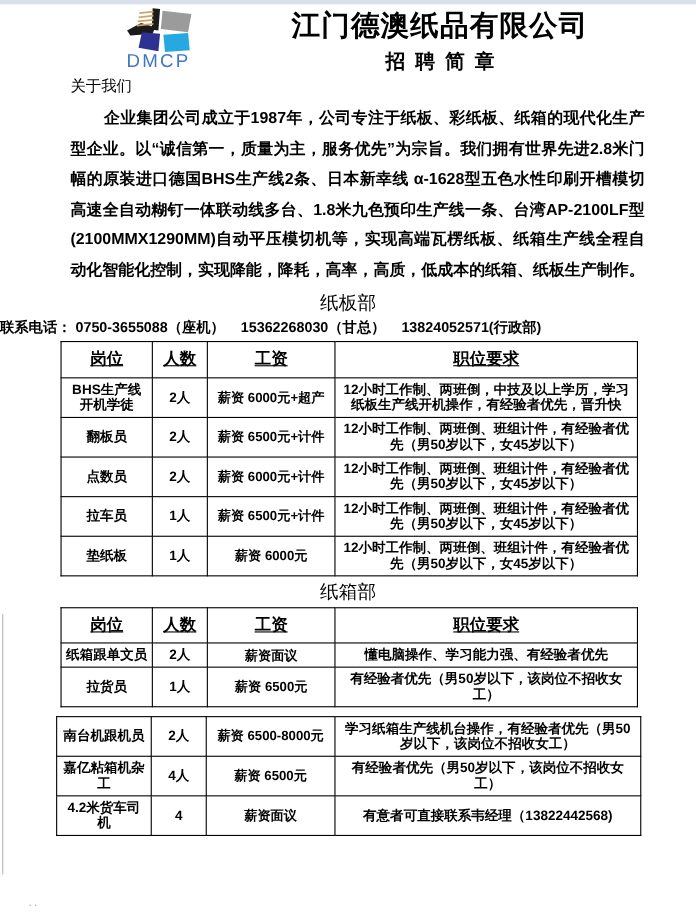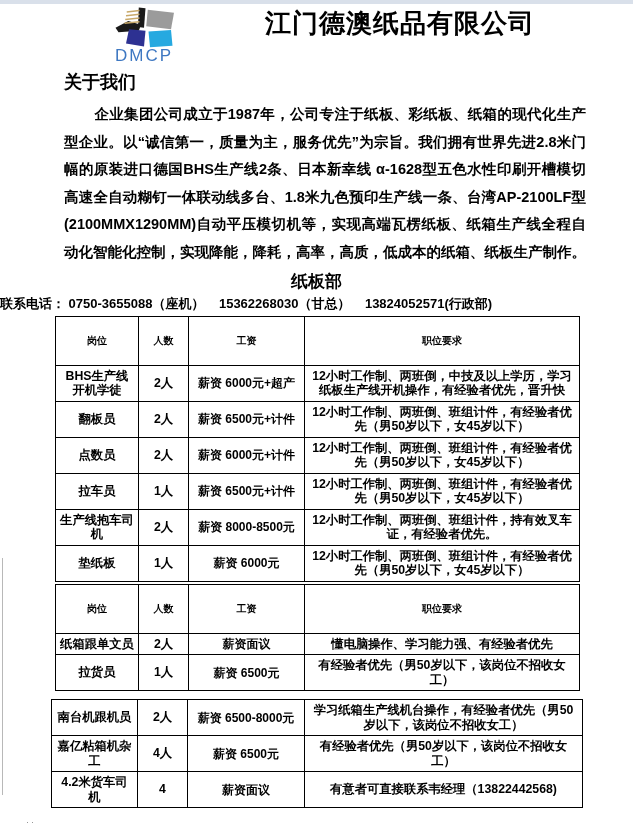--- a/index.html
+++ b/index.html
@@ -12,36 +12,36 @@
   .top-strip { height:4px; width:100%; background:#d9e0ea; }
 
   header { position:relative; height:58px; margin-top:2px; }
   .logo { position:absolute; left:94px; top:0; width:100px; text-align:center; }
   .logo svg { display:block; margin:0 auto; }
   .logo-text { color:#3e78c2; font-size:17px; letter-spacing:2px; margin-top:-2px;text-align:center; }
   .titles { margin-left:195px; width:410px; text-align:center; }
   .company-name { font-size:26px; font-weight:900; letter-spacing:1px; margin:2px 0 3px 0; }
   .doc-title { font-size:18px; font-weight:bold; letter-spacing:9px; padding-left:9px; margin:0; }
 
-  .about-heading { margin:6px 0 0 64px; font-size:18px; font-weight:bold; }
+  .about-heading { margin:6px 0 0 64px; font-size:14px; font-weight:normal; }
   .about-text {
     margin:7px 47px 4px 64px; font-size:14.5px; font-weight:bold;
     line-height:27.5px; text-align:justify; text-indent:2.1em;
   }
 
-  .section-heading { text-align:center; font-size:17px; font-weight:bold; margin:3px 0 2px 0; }
+  .section-heading { text-align:center; font-size:17px; font-weight:normal; margin:3px 0 2px 0; }
   .contact-line { text-align:left; font-size:13px; font-weight:bold; white-space:pre; margin:2px 0 3px 0; }
 
   table { border-collapse:collapse; table-layout:fixed; margin:2px 0 0 55px; width:524px; }
   table.continued { margin-left:51px; width:531px; }
   th, td {
     border:1.5px solid #000; font-size:12.3px; font-weight:bold;
     padding:3px 4px; line-height:1.18; text-align:center; overflow:hidden;
   }
-  th { font-size:10px; padding:18px 3px; }
+  th { font-size:15px; padding:7px 3px;text-decoration:underline; }
   td.col-salary { white-space:nowrap; font-size:12px; }
   td.col-req { text-align:center; }
   .page-break-gap { height:6px; }
 
   .page-edge-line { position:absolute; left:2px; top:558px; width:1px; height:237px; background:#b8b8b8; }
   .page-marks { position:absolute; left:26px; top:817px; font-size:9px; color:#888; letter-spacing:2px; font-weight:normal; }
 </style>
 </head>
 <body>
 
@@ -60,20 +60,21 @@
           <line x1="23" y1="18" x2="42" y2="16"></line>
           <line x1="22" y1="23" x2="42" y2="21"></line>
         </g>
         <polygon points="28,31 50,33 48,54 24,50" fill="#2d3192"></polygon>
         <polygon points="54,34 84,32 86,53 56,55" fill="#26a9e0"></polygon>
       </svg>
       <div class="logo-text">DMCP</div>
     </div>
     <div class="titles">
       <div class="company-name">江门德澳纸品有限公司</div>
+      <div class="doc-title">招聘简章</div>
     </div>
   </header>
 
   <div class="about-heading">关于我们</div>
   <p class="about-text">企业集团公司成立于1987年，公司专注于纸板、彩纸板、纸箱的现代化生产型企业。以“诚信第一，质量为主，服务优先”为宗旨。我们拥有世界先进2.8米门幅的原装进口德国BHS生产线2条、日本新幸线 α-1628型五色水性印刷开槽模切高速全自动糊钉一体联动线多台、1.8米九色预印生产线一条、台湾AP-2100LF型(2100MMX1290MM)自动平压模切机等，实现高端瓦楞纸板、纸箱生产线全程自动化智能化控制，实现降能，降耗，高率，高质，低成本的纸箱、纸板生产制作。</p>
 
   <div class="section-heading">纸板部</div>
   <div class="contact-line">联系电话： 0750-3655088（座机）    15362268030（甘总）    13824052571(行政部)</div>
 
   <table>
@@ -110,34 +111,29 @@
           <td class="col-salary">薪资 6000元+计件</td>
           <td class="col-req">12小时工作制、两班倒、班组计件，有经验者优先（男50岁以下，女45岁以下）</td>
         </tr>
         <tr>
           <td class="col-post">拉车员</td>
           <td class="col-count">1人</td>
           <td class="col-salary">薪资 6500元+计件</td>
           <td class="col-req">12小时工作制、两班倒、班组计件，有经验者优先（男50岁以下，女45岁以下）</td>
         </tr>
         <tr>
-          <td class="col-post">生产线抱车司机</td>
-          <td class="col-count">2人</td>
-          <td class="col-salary">薪资 8000-8500元</td>
-          <td class="col-req">12小时工作制、两班倒、班组计件，持有效叉车证，有经验者优先。</td>
-        </tr>
-        <tr>
           <td class="col-post">垫纸板</td>
           <td class="col-count">1人</td>
           <td class="col-salary">薪资 6000元</td>
           <td class="col-req">12小时工作制、两班倒、班组计件，有经验者优先（男50岁以下，女45岁以下）</td>
         </tr>
       </tbody>
   </table>
 
+  <div class="section-heading">纸箱部</div>
 
   <table>
     <colgroup>
         <col style="width:83px">
         <col style="width:50px">
         <col style="width:116px">
         <col style="width:275px">
       </colgroup>
     <thead>
       <tr>

